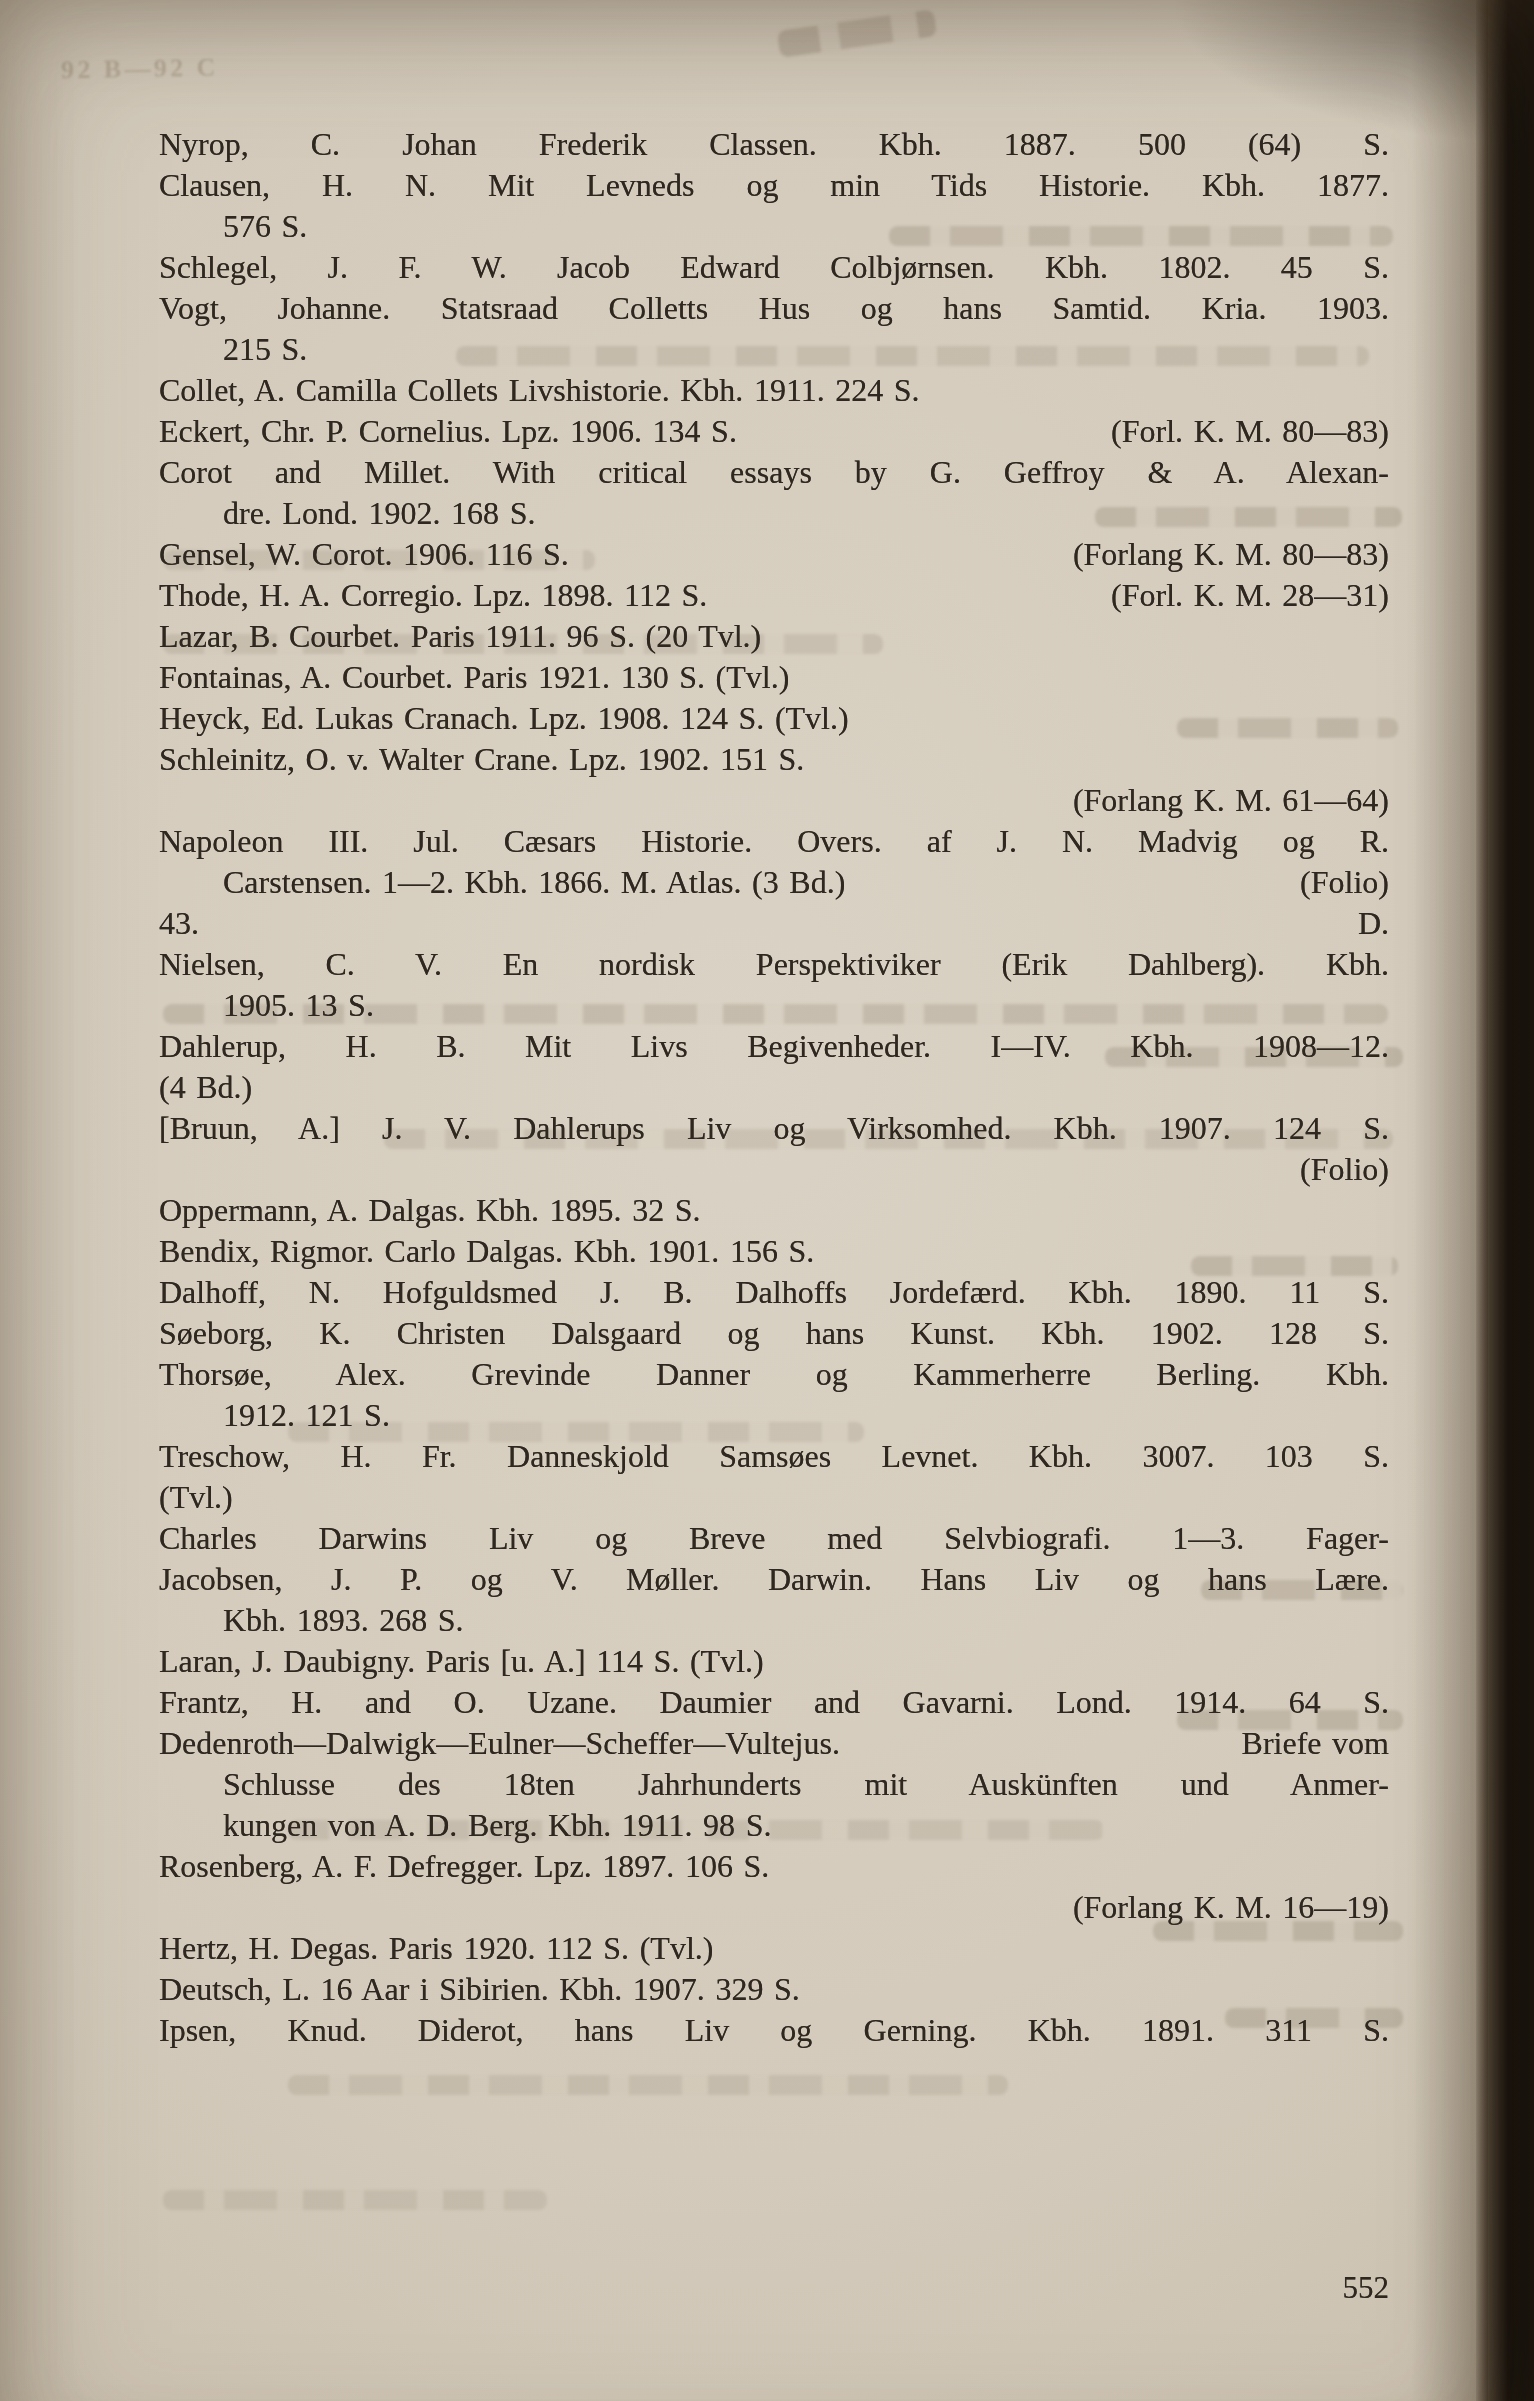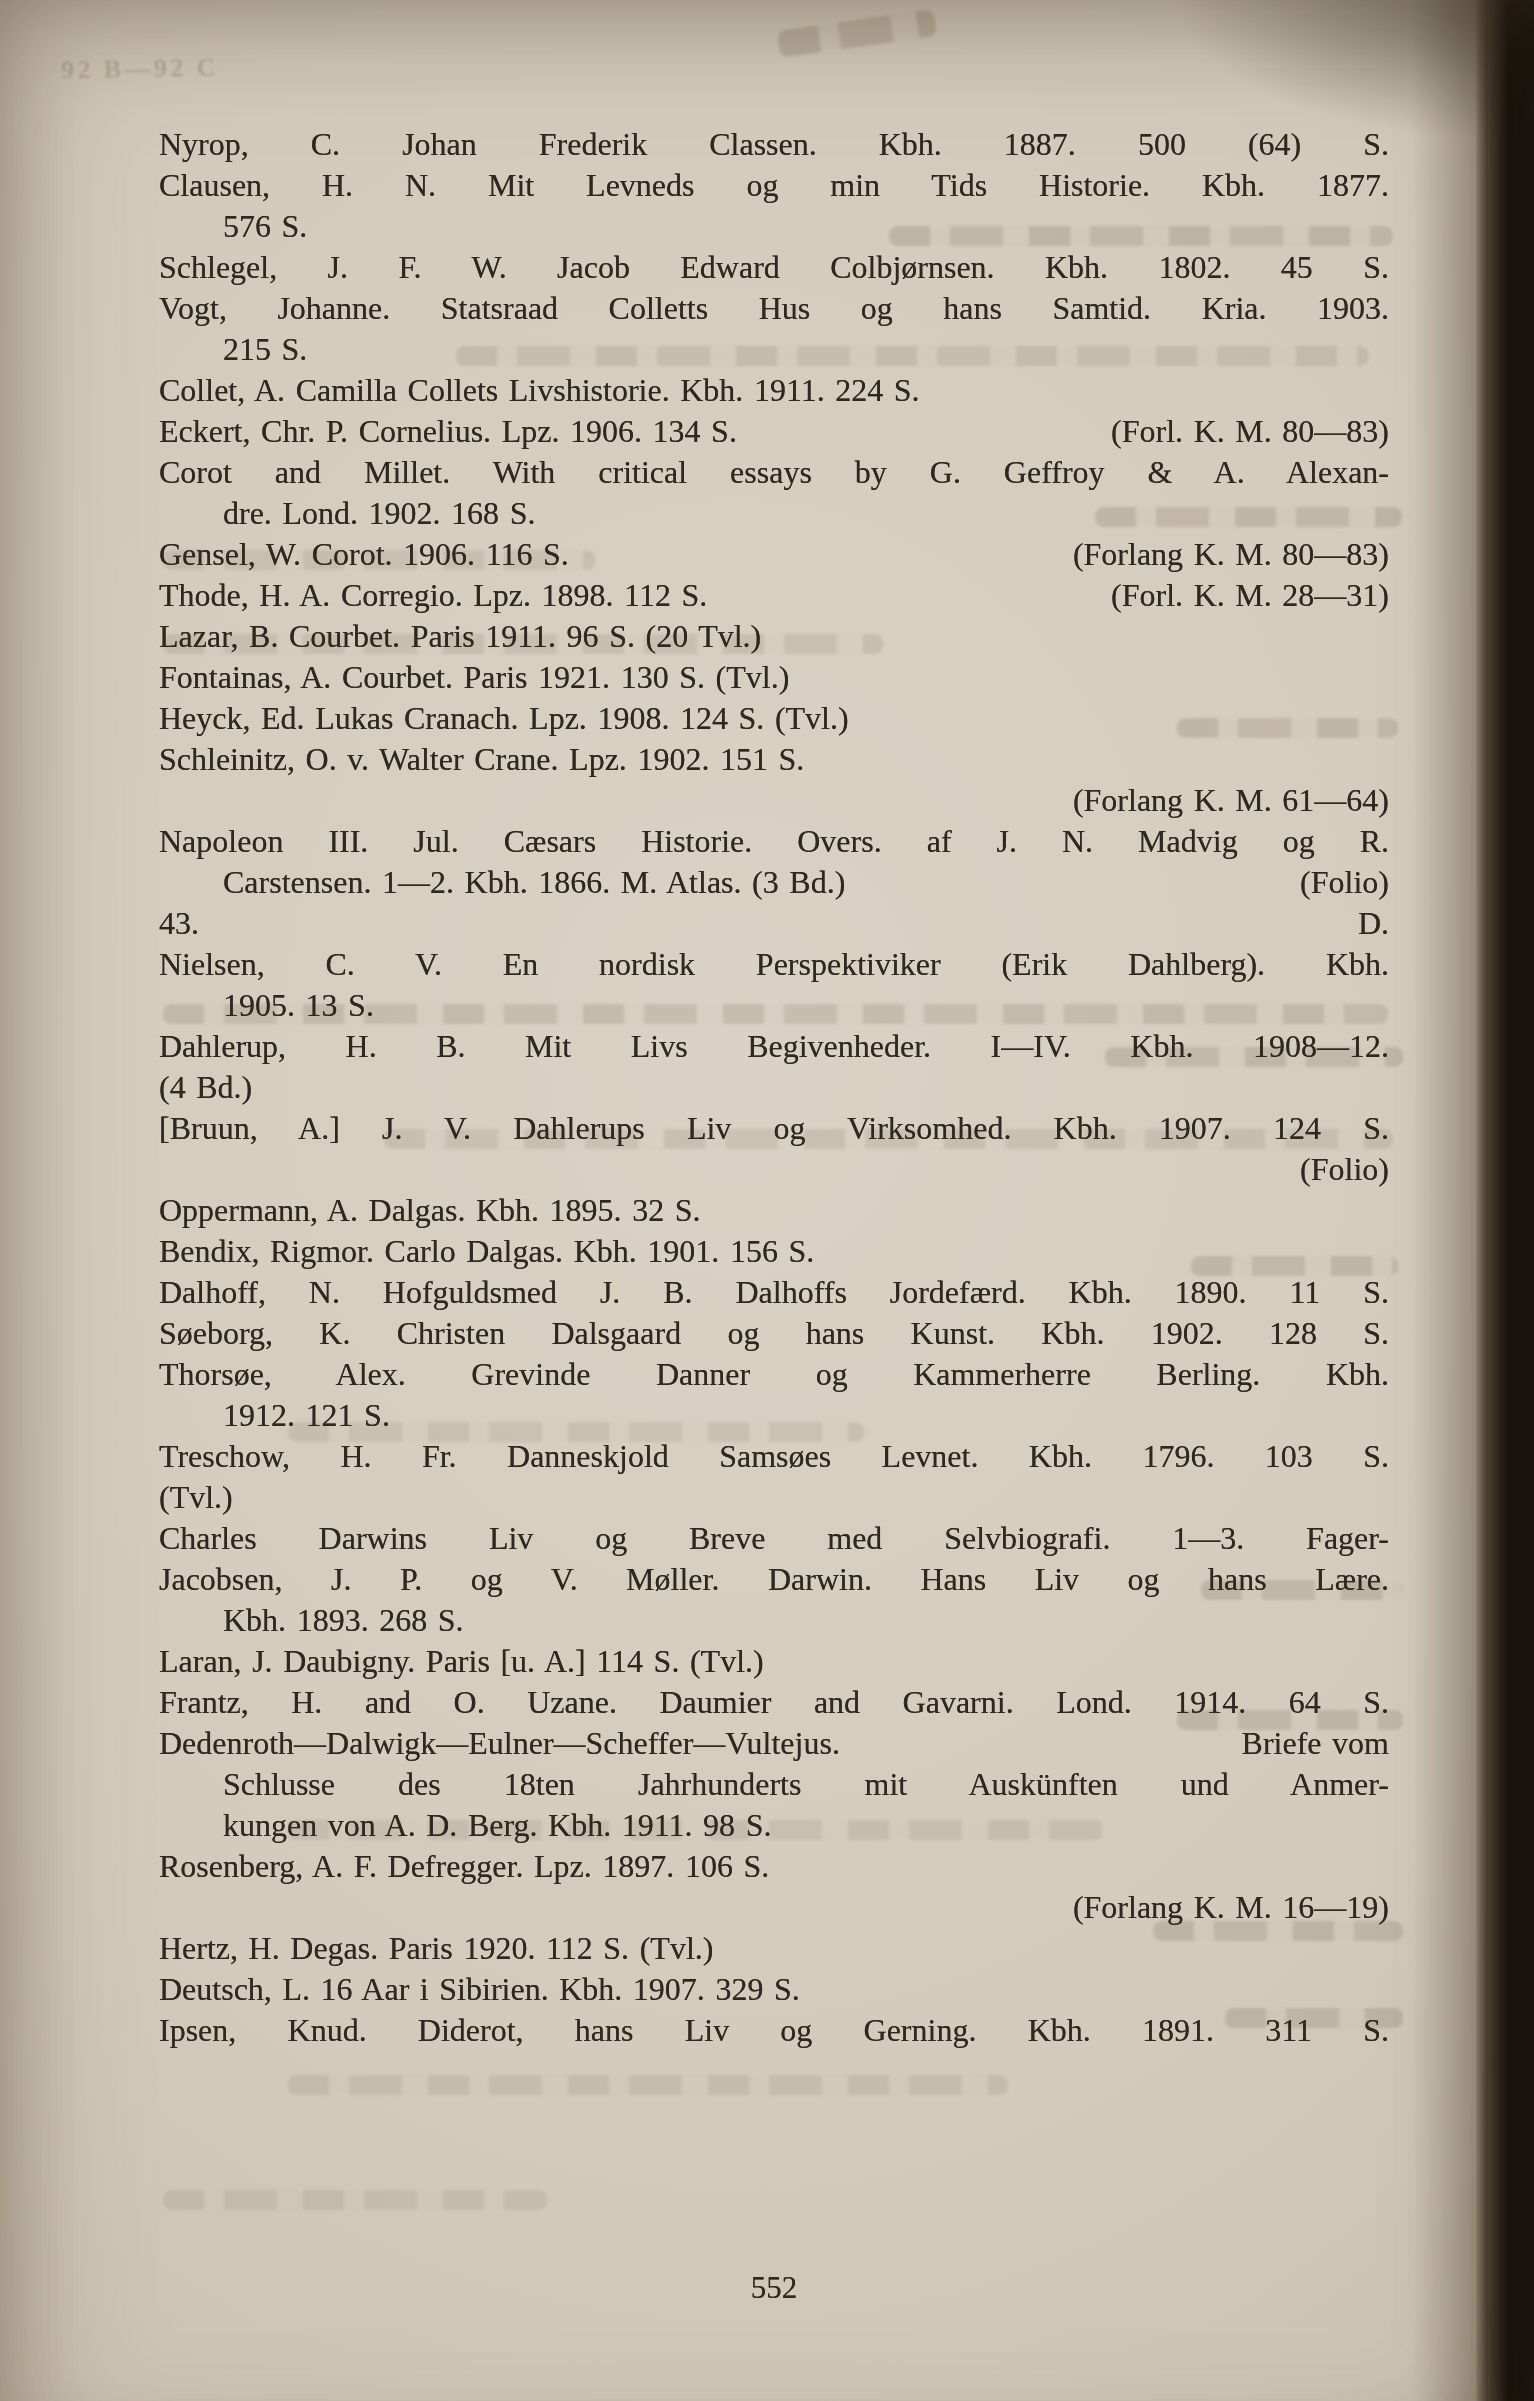--- a/index.html
+++ b/index.html
@@ -26,21 +26,21 @@
     font-size:32px;line-height:41px;color:#2e2820;
     word-spacing:0.08em;
     text-shadow:0 0 0.5px rgba(46,38,28,.75);
   }
   .line{min-height:41px}
   .b{font-weight:400}
   .ind{padding-left:64px}
   .split{display:flex;justify-content:space-between;align-items:center}
   .j{text-align:justify;text-align-last:justify}
   .pagenum{
-    position:absolute;left:159px;width:1230px;top:2270px;text-align:center;
+    position:absolute;left:159px;width:1230px;top:2270px;text-align:right;
     font-size:31px;color:#2e2820;text-shadow:0 0 0.5px rgba(46,38,28,.7);
   }
   .ghost{
     position:absolute;color:#77684f;opacity:.3;filter:blur(0.8px);
     font-size:26px;letter-spacing:3.4px;font-weight:700;
   }
   .ghost-top-left{left:61px;top:54px;transform:rotate(-1deg)}
   .smudge{
     position:absolute;height:20px;opacity:.42;filter:blur(1.4px);border-radius:8.6px;
     background:repeating-linear-gradient(90deg,
@@ -130,21 +130,21 @@
       <div class="line split">
         <span class="lpart"></span>
         <span class="rpart">(Folio)</span>
       </div>
       <div class="line"><span class="lpart"><span class="b">Oppermann, A.</span><span class="r"> Dalgas. Kbh. 1895. 32 S.</span></span></div>
       <div class="line"><span class="lpart"><span class="b">Bendix, Rigmor.</span><span class="r"> Carlo Dalgas. Kbh. 1901. 156 S.</span></span></div>
       <div class="line j"><span class="lpart"><span class="b">Dalhoff, N.</span><span class="r"> Hofguldsmed J. B. Dalhoffs Jordefærd. Kbh. 1890. 11 S.</span></span></div>
       <div class="line j"><span class="lpart"><span class="b">Søeborg, K.</span><span class="r"> Christen Dalsgaard og hans Kunst. Kbh. 1902. 128 S.</span></span></div>
       <div class="line j"><span class="lpart"><span class="b">Thorsøe, Alex.</span><span class="r"> Grevinde Danner og Kammerherre Berling. Kbh.</span></span></div>
       <div class="line ind"><span class="lpart"><span class="r">1912. 121 S.</span></span></div>
-      <div class="line j"><span class="lpart"><span class="b">Treschow, H.</span><span class="r"> Fr. Danneskjold Samsøes Levnet. Kbh. 1796. 103 S.</span></span></div>
+      <div class="line j"><span class="lpart"><span class="b">Treschow, H.</span><span class="r"> Fr. Danneskjold Samsøes Levnet. Kbh. 3007. 103 S.</span></span></div>
       <div class="line"><span class="lpart"><span class="r">(Tvl.)</span></span></div>
       <div class="line j"><span class="lpart"><span class="r">Charles Darwins Liv og Breve med Selvbiografi. 1—3. Fager-</span></span></div>
       <div class="line j"><span class="lpart"><span class="b">Jacobsen, J. P.</span><span class="r"> og </span><span class="b">V. Møller.</span><span class="r"> Darwin. Hans Liv og hans Lære.</span></span></div>
       <div class="line ind"><span class="lpart"><span class="r">Kbh. 1893. 268 S.</span></span></div>
       <div class="line"><span class="lpart"><span class="b">Laran, J.</span><span class="r"> Daubigny. Paris [u. A.] 114 S. (Tvl.)</span></span></div>
       <div class="line j"><span class="lpart"><span class="b">Frantz, H.</span><span class="r"> and </span><span class="b">O. Uzane.</span><span class="r"> Daumier and Gavarni. Lond. 1914. 64 S.</span></span></div>
       <div class="line split">
         <span class="lpart"><span class="b">Dedenroth—Dalwigk—Eulner—Scheffer—Vultejus.</span></span>
         <span class="rpart">Briefe vom</span>
       </div>

